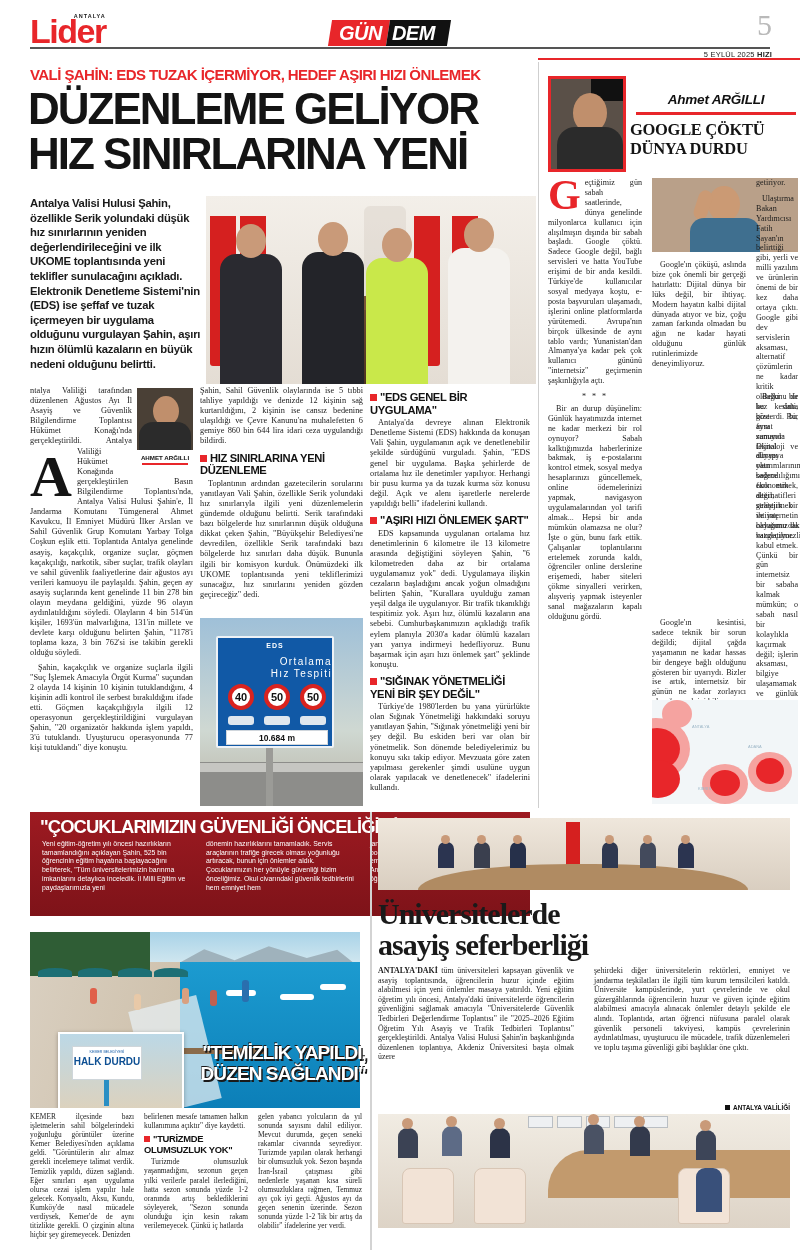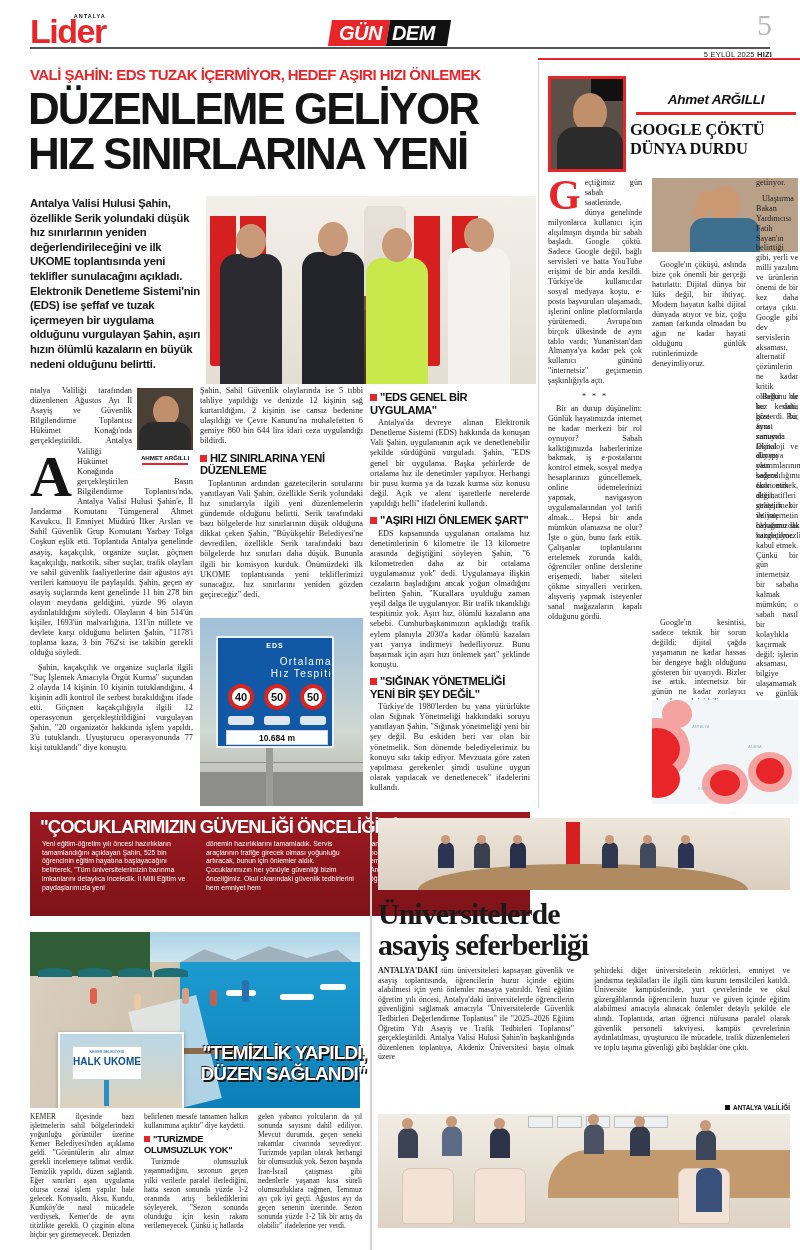--- a/index.html
+++ b/index.html
@@ -501,21 +501,21 @@
     <div class="b-fig" style="left:60px; top:56px; background:#e0604a;"></div>
     <div class="b-fig" style="left:104px; top:62px; background:#e8c9a8;"></div>
     <div class="b-fig" style="left:152px; top:56px; background:#d8a080;"></div>
     <div class="b-fig" style="left:180px; top:58px; background:#c06050;"></div>
     <div class="b-fig" style="left:212px; top:48px; height:22px; background:#2a6fae;"></div>
 
     <div class="inset">
       <div class="in-sky"></div>
       <div class="in-board">
         <div class="in-t1">KEMER BELEDİYESİ</div>
-        <div class="in-t2">HALK UKOME</div>
+        <div class="in-t2">HALK DURDU</div>
       </div>
       <div class="in-post"></div>
     </div>
   </div>
 
   <div class="temizlik">
     <div>"TEMİZLİK YAPILDI,</div>
     <div>DÜZEN SAĞLANDI"</div>
   </div>
 

